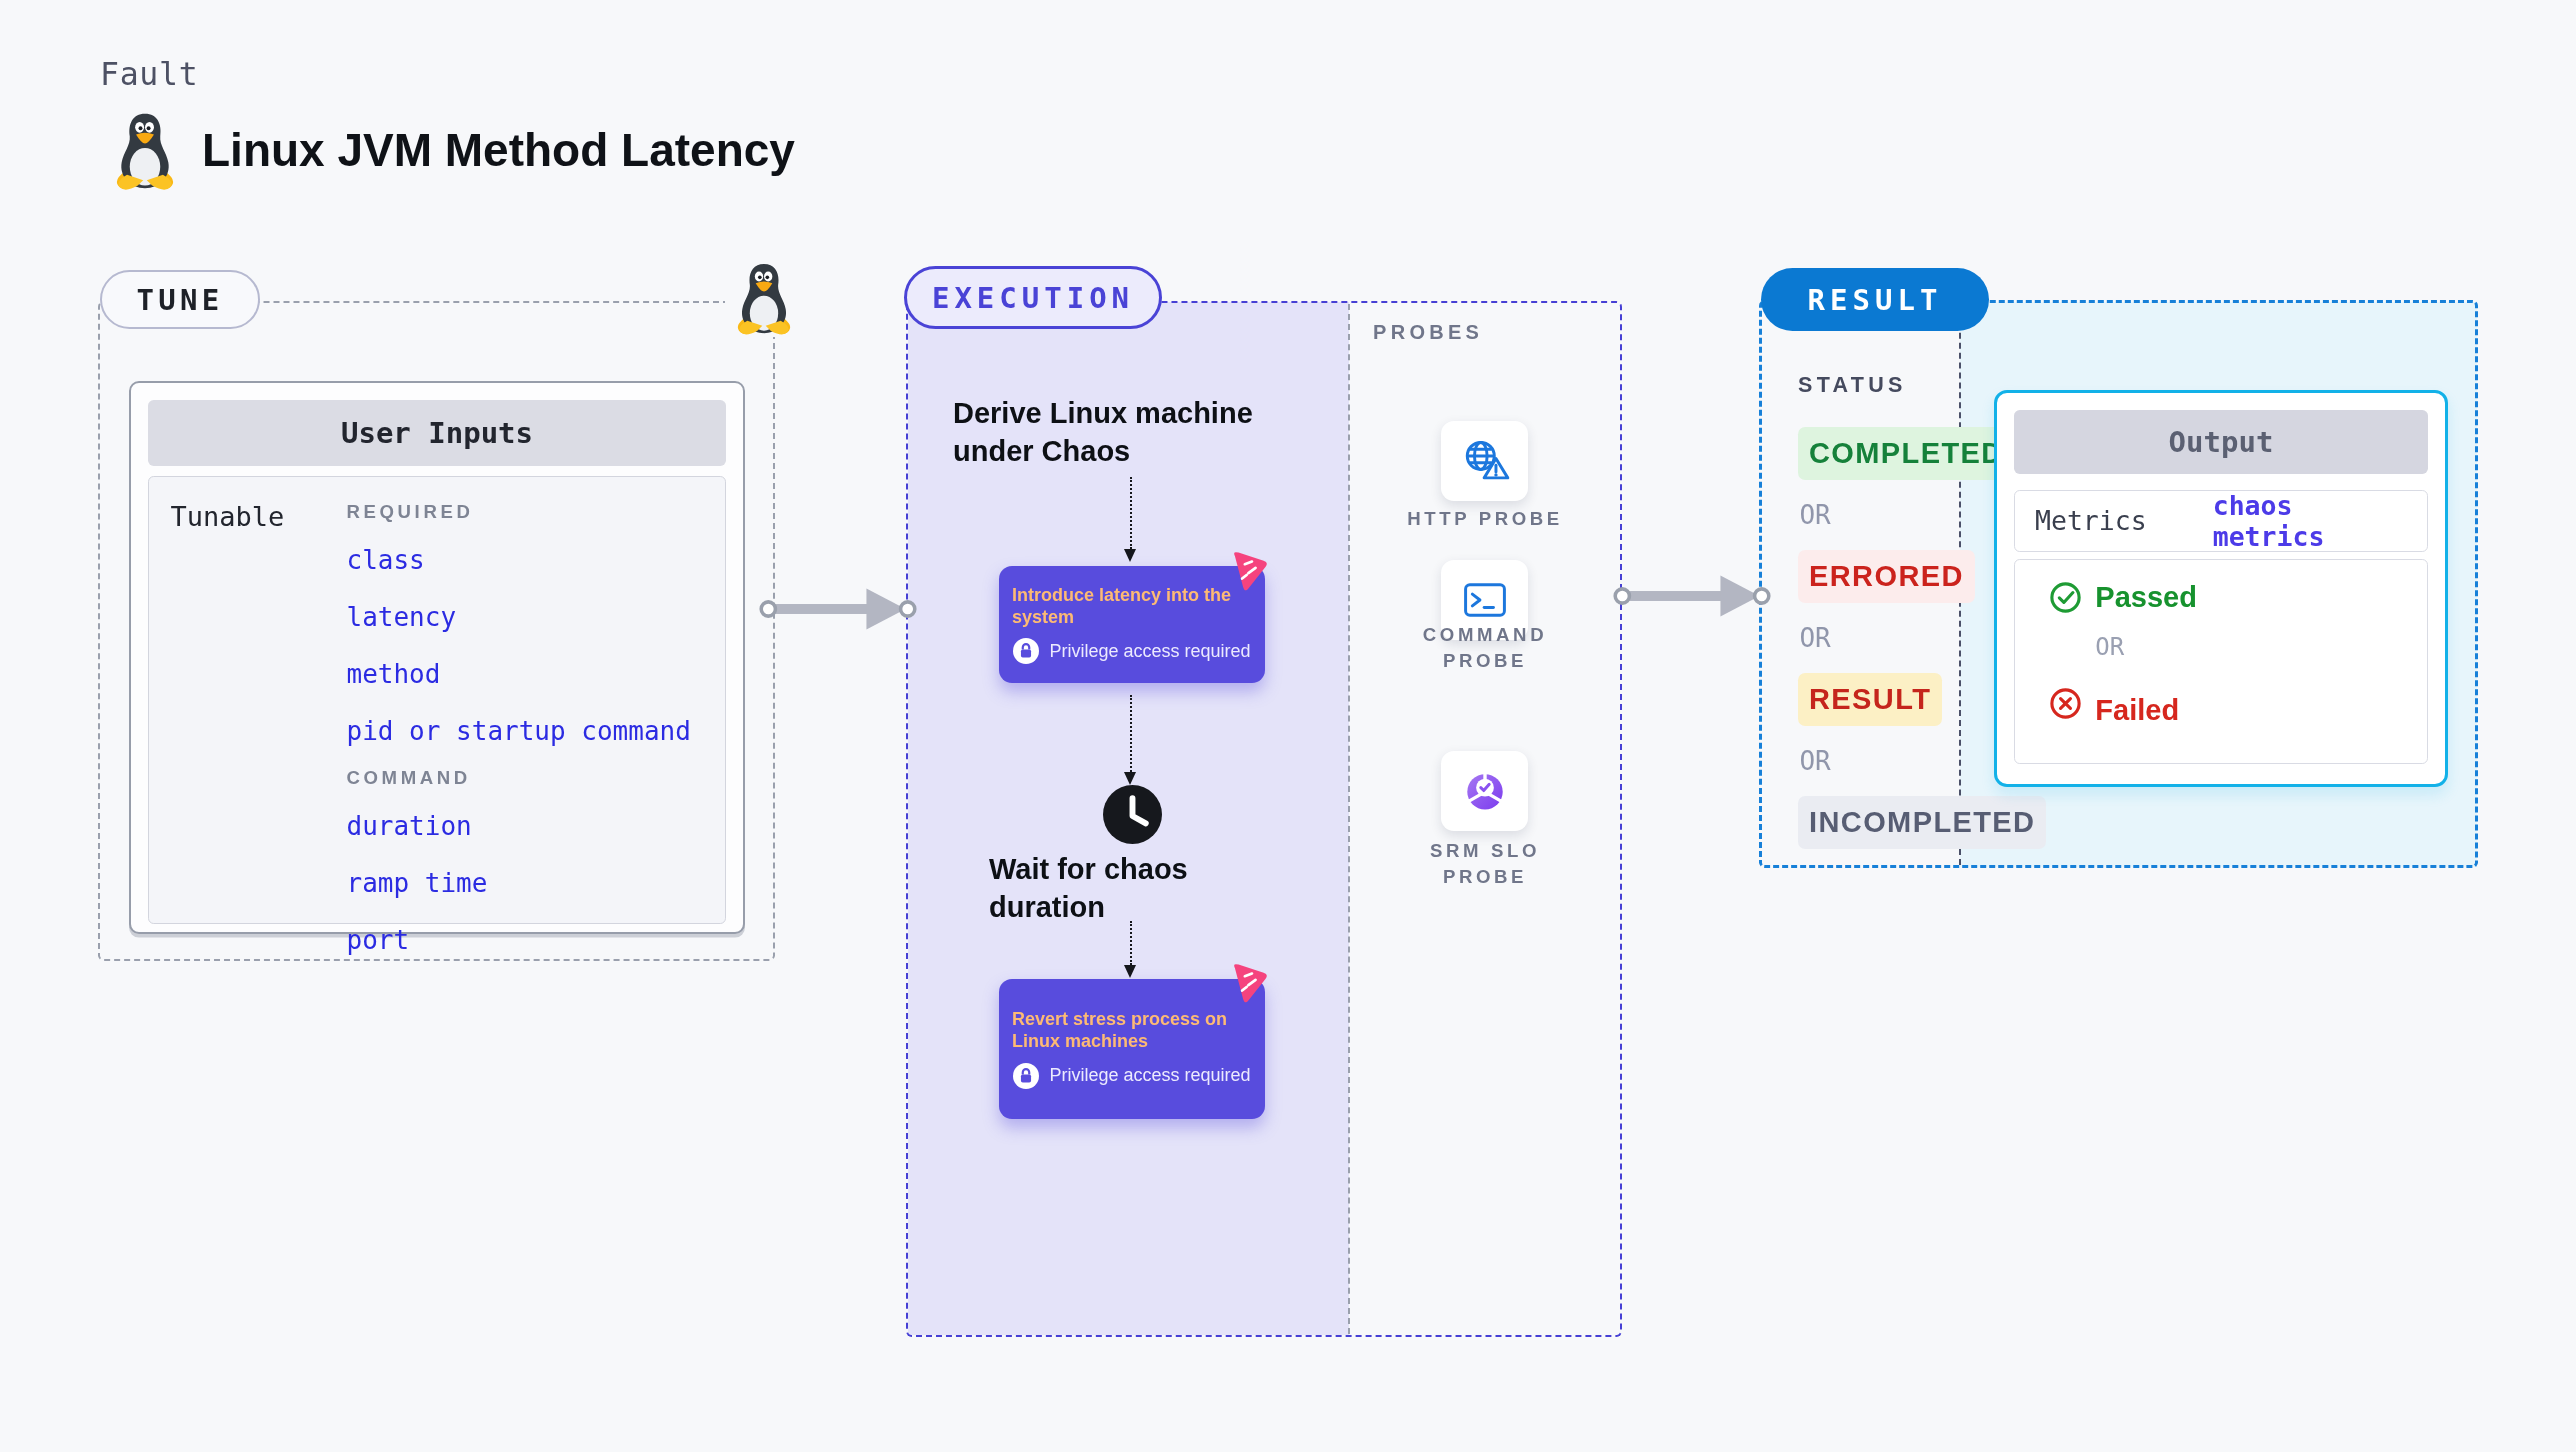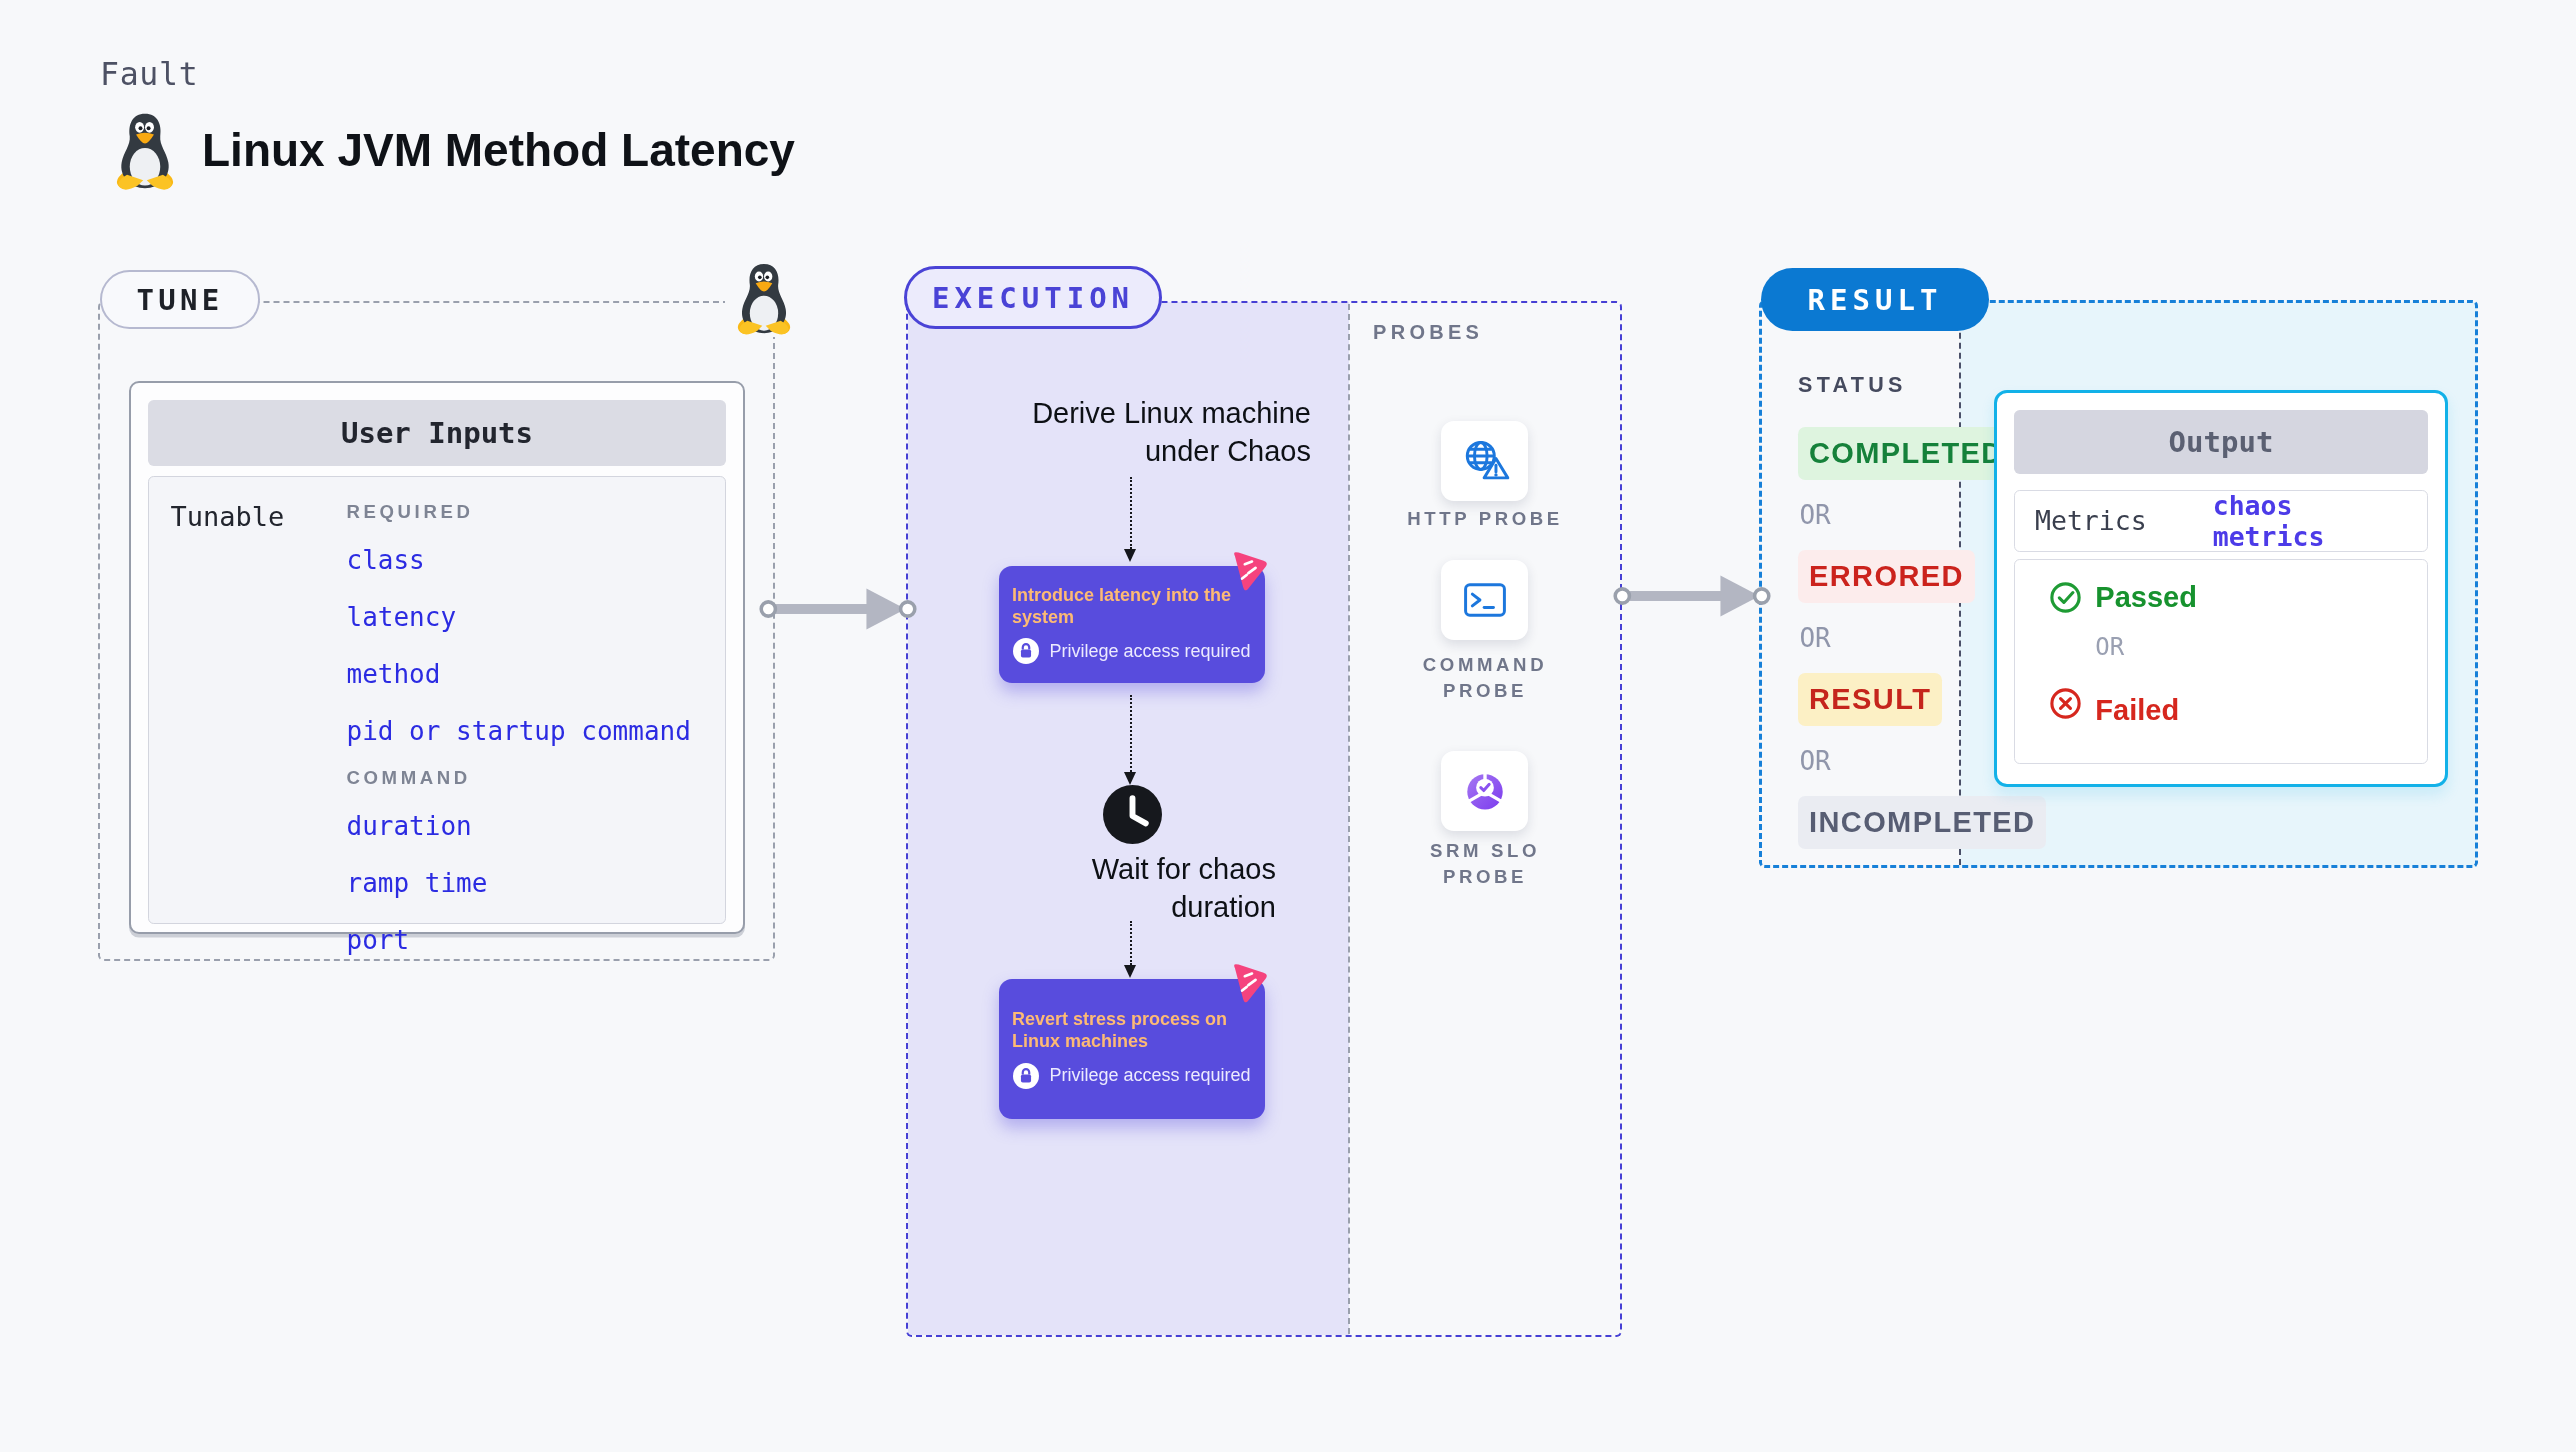--- a/index.html
+++ b/index.html
@@ -42,21 +42,21 @@
   .tunable-label { width:176px; font-family:"DejaVu Sans Mono",monospace; font-size:27px; color:#22252e; }
   .param-col { flex:1; }
   .param-group-label { font-size:18.6px; font-weight:600; letter-spacing:3.6px; color:#7e8494; margin-bottom:21.5px; }
   .param-item { font-family:"DejaVu Sans Mono",monospace; font-size:26px; color:#2b2be2; margin-bottom:27px; }
   .param-item.last { margin-bottom:21.5px; }
 
   
   .harrow { z-index:3; }
 
   
-  .flow-text { z-index:3; text-align:right; font-weight:normal; color:#0d1015; font-size:29px; line-height:1.3; }
+  .flow-text { z-index:3; text-align:left; font-weight:bold; color:#0d1015; font-size:29px; line-height:1.3; }
   .step1 { left:953px; top:395px; width:358px; }
   .waittxt { left:989px; top:851px; width:287px; }
   .varrow { z-index:3; width:0; border-left:2.9px dotted #15171c; }
   .varrow:after { content:""; position:absolute; bottom:-13px; left:-7.9px; border-left:6.4px solid transparent; border-right:6.4px solid transparent; border-top:13px solid #15171c; }
   .action-box { z-index:3; width:266px; background:#584cdd; border-radius:13px; box-shadow:0 8.6px 15.8px rgba(88,76,221,.35);
                 display:flex; flex-direction:column; align-items:center; justify-content:center; padding:11.5px 13px; }
   .action-box .atitle { color:#fdba74; font-size:18px; font-weight:bold; text-align:left; line-height:1.22; }
   .priv { display:flex; align-items:center; gap:10px; margin-top:10px; }
   .priv .ptext { color:#eceafe; font-size:18px; }
   .box1 { left:999px; top:566px; height:117px; }
@@ -254,21 +254,21 @@
       <use href="#httpicon"></use>
     </svg>
 </div>
 <div class="abs probe-label" style="top:506px;">HTTP PROBE</div>
 
 <div class="abs probe-card" style="top:560px;">
   <svg viewBox="0 0 76 76" width="54" height="54">
       <use href="#cmdicon"></use>
     </svg>
 </div>
-<div class="abs probe-label" style="top:652px;">COMMAND PROBE</div>
+<div class="abs probe-label" style="top:622px;">COMMAND PROBE</div>
 
 <div class="abs probe-card" style="top:751px;">
   <svg viewBox="0 0 76 76" width="54" height="54">
       <use href="#srmicon"></use>
     </svg>
 </div>
 <div class="abs probe-label" style="top:838px;">SRM SLO PROBE</div>
 
 <svg class="abs harrow" style="left:1612px; top:564px;" width="160" height="64" viewBox="0 0 224 90">
     <use href="#harrowsym"></use>

